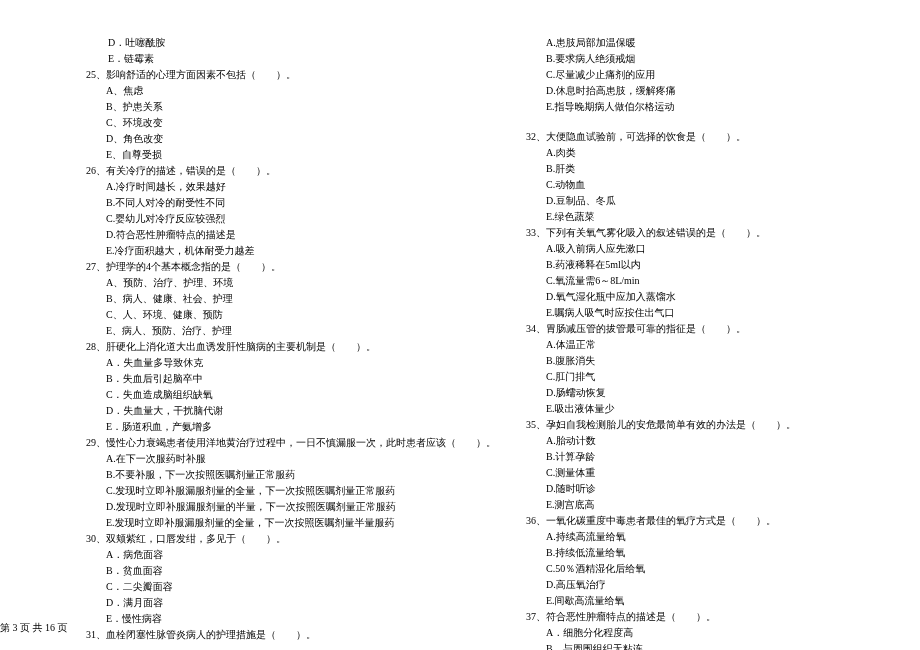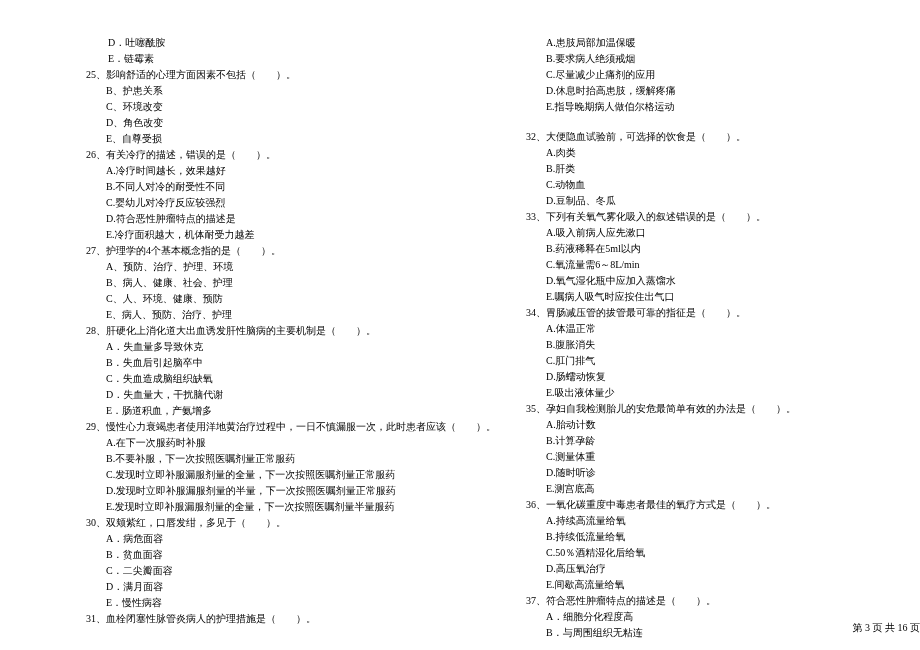--- a/index.html
+++ b/index.html
@@ -5,31 +5,32 @@
     * { margin: 0; padding: 0; box-sizing: border-box; }
     body { width: 920px; height: 650px; background: #fff; font-family: "SimSun", "宋体", serif; font-size: 10px; color: #000; position: relative; }
     .page { display: flex; padding: 36px 0 0 0; }
     .col { width: 50%; padding: 0 40px 0 70px; }
     .col2 { padding: 0 60px 0 50px; }
     .opt-line { line-height: 14px; margin-bottom: 2px; white-space: nowrap; }
     .opt-d { padding-left: 38px; }
     .opt-e { padding-left: 38px; }
     .q-line { line-height: 14px; margin-bottom: 2px; white-space: nowrap; margin-left: 16px; }
     .sub-opt { padding-left: 36px; line-height: 14px; margin-bottom: 2px; white-space: nowrap; }
-    .footer { position: absolute; bottom: 15px; width: 100%; text-align: right; font-size: 10px; }
+    .footer { position: absolute; bottom: 15px; width: 100%; text-align: left; font-size: 10px; }
   </style>
 </head>
 <body>
 
 <div class="page">
   <div class="col">
     <div class="opt-line opt-d">D．吐噻酰胺</div>
     <div class="opt-line opt-e">E．链霉素</div>
 
     <div class="q-line">25、影响舒适的心理方面因素不包括（　　）。</div>
+    <div class="sub-opt">A、焦虑</div>
     <div class="sub-opt">B、护患关系</div>
     <div class="sub-opt">C、环境改变</div>
     <div class="sub-opt">D、角色改变</div>
     <div class="sub-opt">E、自尊受损</div>
 
     <div class="q-line">26、有关冷疗的描述，错误的是（　　）。</div>
     <div class="sub-opt">A.冷疗时间越长，效果越好</div>
     <div class="sub-opt">B.不同人对冷的耐受性不同</div>
     <div class="sub-opt">C.婴幼儿对冷疗反应较强烈</div>
     <div class="sub-opt">D.符合恶性肿瘤特点的描述是</div>
@@ -71,20 +72,21 @@
     <div class="sub-opt">C.尽量减少止痛剂的应用</div>
     <div class="sub-opt">D.休息时抬高患肢，缓解疼痛</div>
     <div class="sub-opt">E.指导晚期病人做伯尔格运动</div>
     <div style="height:14px"></div>
 
     <div class="q-line">32、大便隐血试验前，可选择的饮食是（　　）。</div>
     <div class="sub-opt">A.肉类</div>
     <div class="sub-opt">B.肝类</div>
     <div class="sub-opt">C.动物血</div>
     <div class="sub-opt">D.豆制品、冬瓜</div>
+    <div class="sub-opt">E.绿色蔬菜</div>
 
     <div class="q-line">33、下列有关氧气雾化吸入的叙述错误的是（　　）。</div>
     <div class="sub-opt">A.吸入前病人应先漱口</div>
     <div class="sub-opt">B.药液稀释在5ml以内</div>
     <div class="sub-opt">C.氧流量需6～8L/min</div>
     <div class="sub-opt">D.氧气湿化瓶中应加入蒸馏水</div>
     <div class="sub-opt">E.嘱病人吸气时应按住出气口</div>
 
     <div class="q-line">34、胃肠减压管的拔管最可靠的指征是（　　）。</div>
     <div class="sub-opt">A.体温正常</div>

